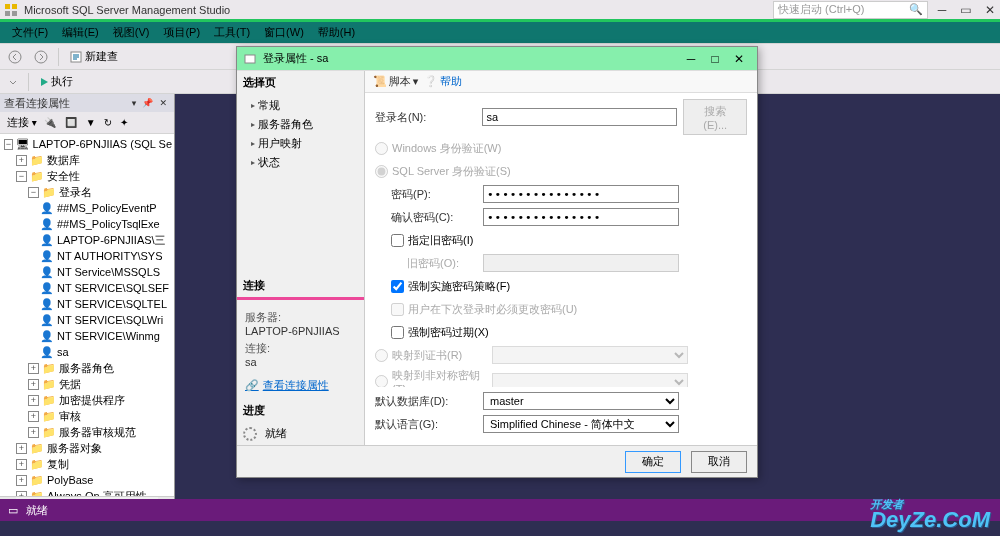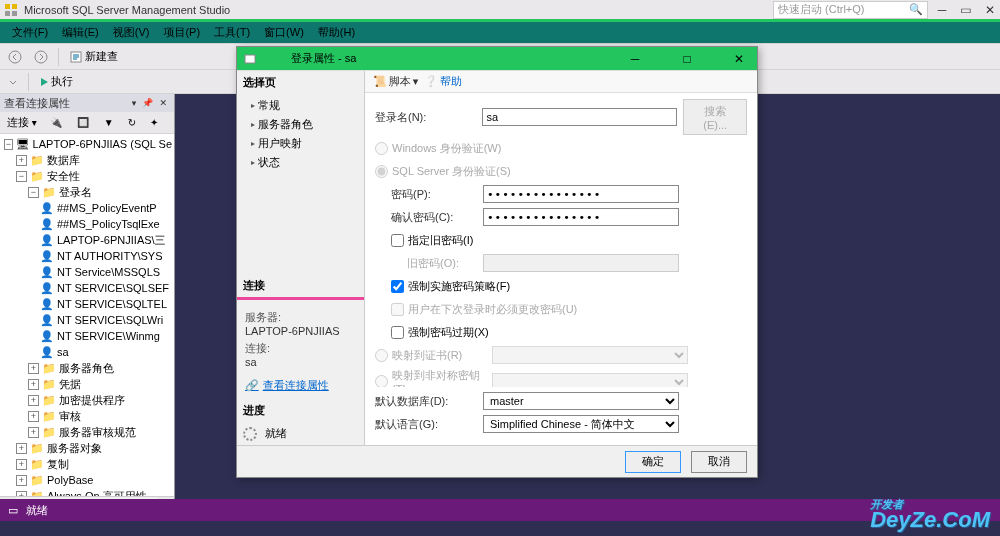--- a/index.html
+++ b/index.html
@@ -22,36 +22,36 @@
     
     .toolbar2 { height: 24px; background: #ebe8ec; display: flex; align-items: center; padding: 0 4px; gap: 4px; border-bottom: 1px solid #d4d4d4; }
     
     .main-area { display: flex; height: 418px; }
     
     .panel { width: 175px; background: #ebe8ec; border-right: 1px solid #999; display: flex; flex-direction: column; }
     .panel-header { height: 18px; background: #dcdce5; display: flex; align-items: center; padding: 0 4px; font-size: 10px; color: #333; }
     .panel-header .ph-title { flex: 1; }
     .panel-header .ph-btn { padding: 0 3px; cursor: pointer; font-size:9px; }
     
-    .panel-toolbar { height: 22px; background: #ebe8ec; display: flex; align-items: center; padding: 0 4px; gap: 8px; border-bottom: 1px solid #d4d4d4; }
+    .panel-toolbar { height: 22px; background: #ebe8ec; display: flex; align-items: center; padding: 0 4px; gap: 2px; border-bottom: 1px solid #d4d4d4; }
     .pt-btn { padding: 2px 3px; cursor: pointer; font-size:10px; }
     
     .tree { flex: 1; background: #fff; overflow: auto; padding: 2px; font-size: 11px; }
     .tree-row { display: flex; align-items: center; height: 16px; white-space: nowrap; cursor: pointer; }
     .tree-exp { width: 11px; height: 11px; border: 1px solid #888; display: inline-flex; align-items: center; justify-content: center; font-size: 9px; margin-right: 3px; color:#555; line-height:1;}
     .tree-icon { width: 14px; height: 14px; margin-right: 3px; display: inline-flex; align-items: center; justify-content: center; }
     .i0 { padding-left: 2px; } .i1 { padding-left: 14px; } .i2 { padding-left: 26px; } .i3 { padding-left: 38px; }
     .tree-hscroll { height: 16px; background: #f0f0f0; border-top: 1px solid #ccc; display: flex; align-items: center; }
     .tree-hscroll .sb-btn { width: 16px; height: 16px; display: flex; align-items: center; justify-content: center; background:#e8e8e8; color:#555; font-size:9px;}
     .tree-hscroll .sb-track { flex:1; }
     
     .content { flex: 1; background: #2e2e52; }
     
     .dialog { position: absolute; left: 236px; top: 46px; width: 522px; height: 432px; background: #f0f0f0; border: 1px solid #888; box-shadow: 2px 2px 8px rgba(0,0,0,0.3); display: flex; flex-direction: column; }
-    .dlg-title { height: 24px; background: #22c55e; display: flex; align-items: center; padding: 0 6px; border-bottom: 1px solid #ddd; gap: 28px; }
+    .dlg-title { height: 24px; background: #86efac; display: flex; align-items: center; padding: 0 6px; border-bottom: 1px solid #ddd; }
     .dlg-title .dt-icon { width: 14px; height: 14px; margin-right: 6px; }
     .dlg-title .dt-text { flex: 1; }
     .dlg-title .dt-btn { width: 24px; height: 20px; display: flex; align-items: center; justify-content: center; cursor: pointer; font-size:12px;}
     
     .dlg-body { flex: 1; display: flex; overflow: hidden; }
     .dlg-left { width: 128px; background: #f0f0f0; border-right: 1px solid #ccc; display: flex; flex-direction: column; }
     .dlg-section-h { padding: 4px 6px; font-weight: bold; background: #f0f0f0; }
     .dlg-nav { padding: 2px 0; }
     .dlg-nav-item { padding: 2px 8px 2px 14px; cursor: pointer; display:flex; align-items:center; gap:3px; }
     .dlg-nav-item::before { content:"▸"; font-size:8px; color:#555; }

